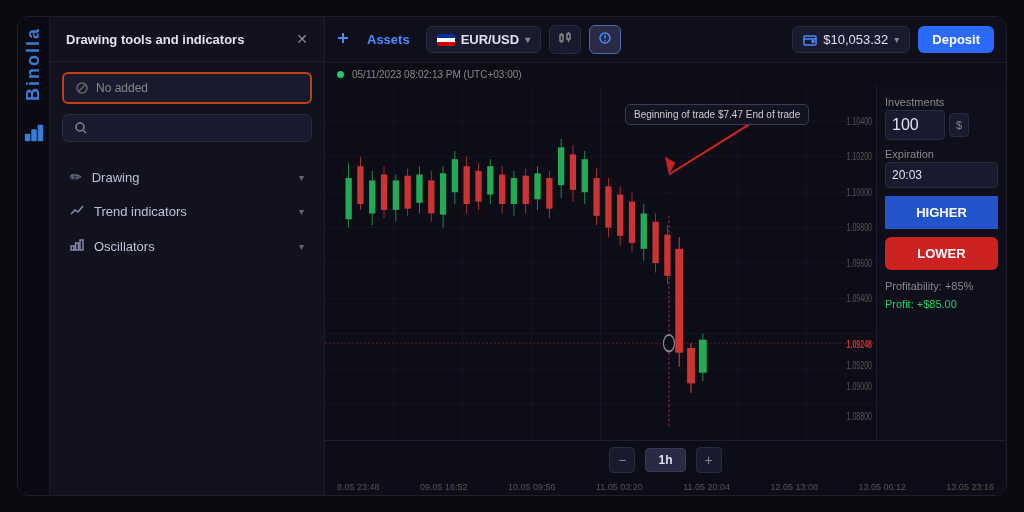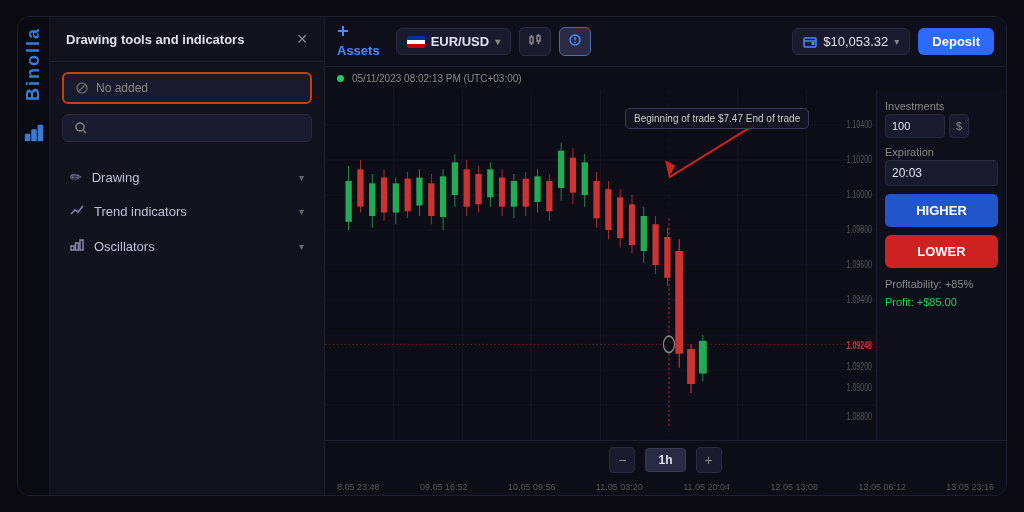--- a/index.html
+++ b/index.html
@@ -290,21 +290,21 @@
       align-items: center;
       gap: 4px;
     }
 
     .investment-input {
       background: #1a1a2e;
       border: 1px solid #2a2a40;
       border-radius: 4px;
       padding: 5px 6px;
       color: #e0e0f0;
-      font-size: 11px;
+      font-size: 16px;
       width: 60px;
     }
 
     .currency-badge {
       background: #1a1a2e;
       border: 1px solid #2a2a40;
       border-radius: 4px;
       padding: 5px 6px;
       color: #888;
       font-size: 11px;
@@ -316,21 +316,21 @@
       border-radius: 4px;
       padding: 5px 6px;
       color: #e0e0f0;
       font-size: 12px;
       width: 100%;
     }
 
     .higher-btn {
       background: #2255cc;
       border: none;
-      border-radius: 5px;
+      border-radius: 0;
       padding: 9px;
       color: #fff;
       font-size: 13px;
       font-weight: 700;
       cursor: pointer;
       width: 100%;
       text-align: center;
     }
 
     .lower-btn {
@@ -482,21 +482,21 @@
         <span class="chevron">▾</span>
       </div>
     </div>
   </div>
 
   <div class="main-content">
 
     <div class="top-bar">
       <div class="top-bar-left">
 
-        <div style="display:flex;align-items:flex-start;gap:6px;margin-right:8px;flex-direction:column;">
+        <div style="display:flex;align-items:flex-start;gap:18px;margin-right:8px;">
           <svg width="12" height="12" viewBox="0 0 12 12" fill="#4a8aff">
             <line x1="6" y1="1" x2="6" y2="11" stroke="#4a8aff" stroke-width="2"></line>
             <line x1="1" y1="6" x2="11" y2="6" stroke="#4a8aff" stroke-width="2"></line>
           </svg>
           <span style="color:#4a8aff;font-size:13px;font-weight:600;">Assets</span>
         </div>
 
         <div class="asset-selector">
           <div class="flag-icon"></div>
           <span>EUR/USD</span>

